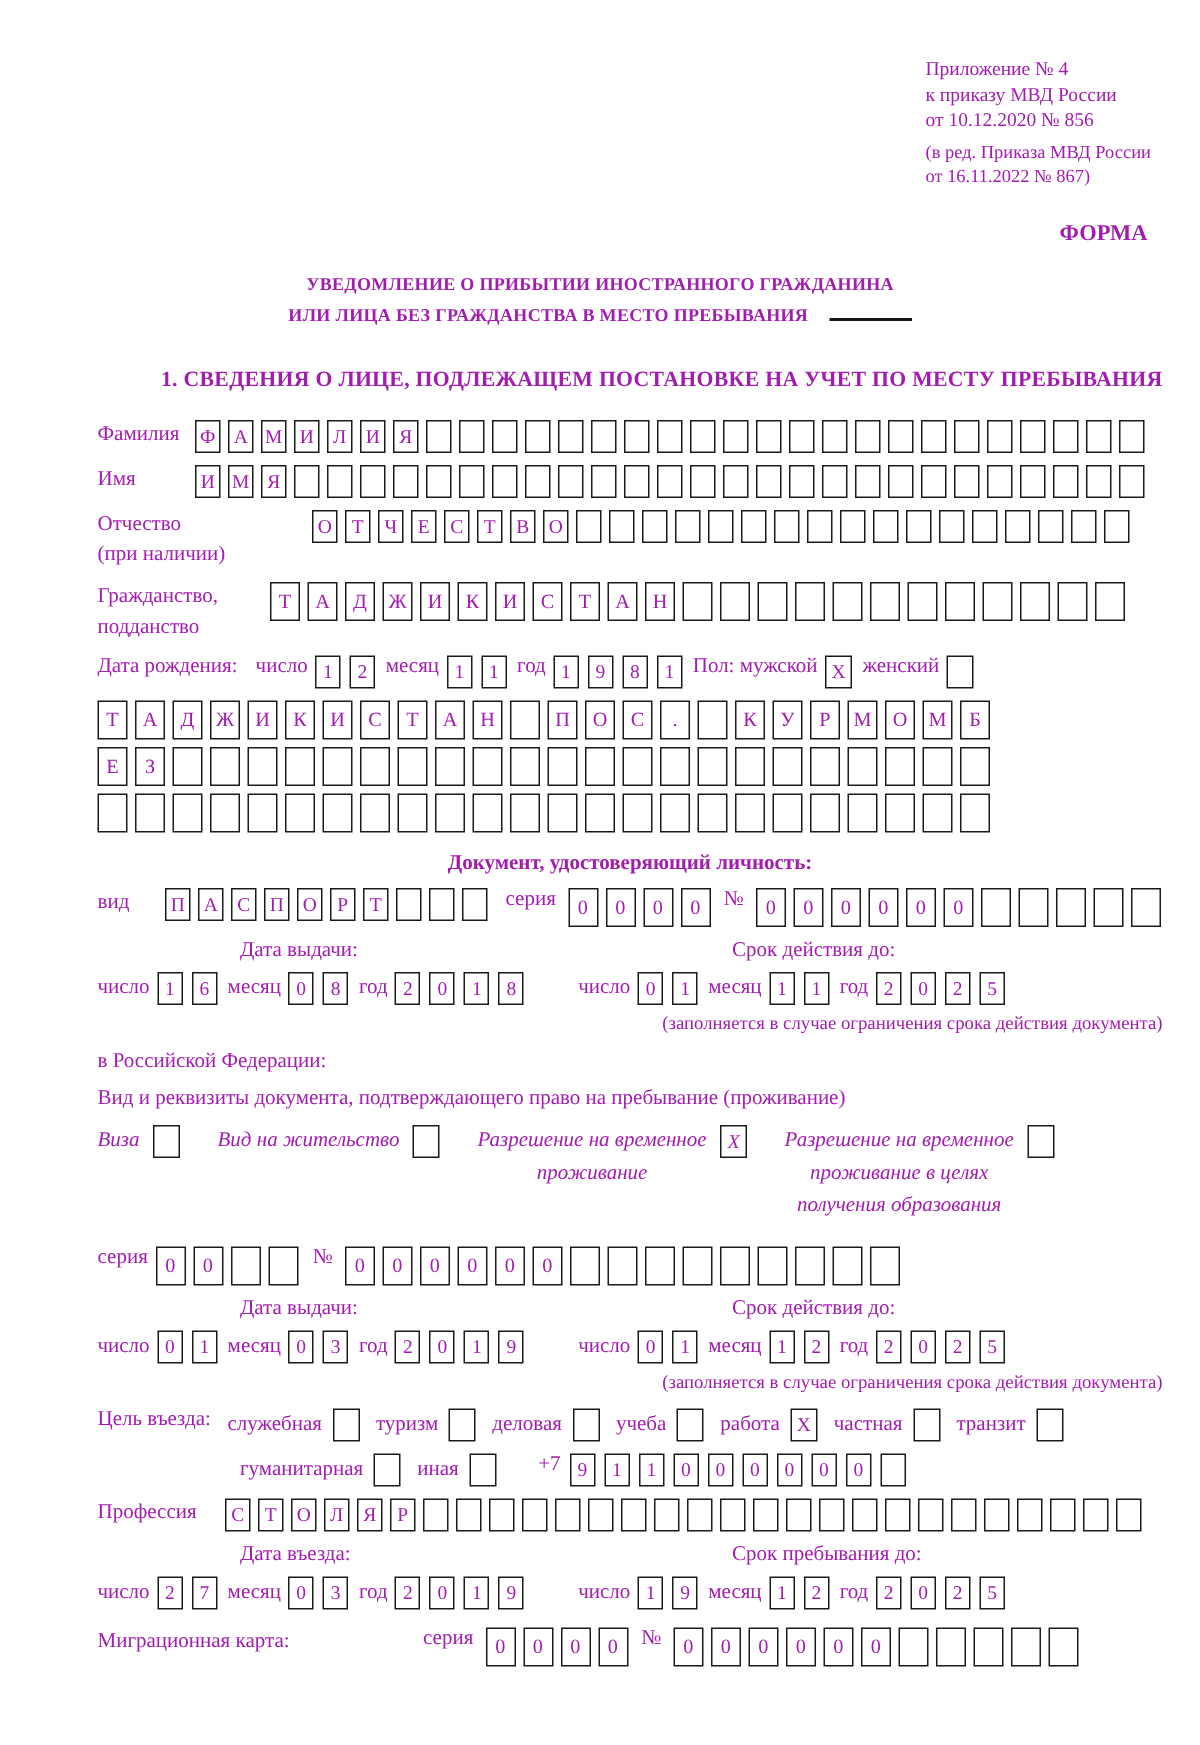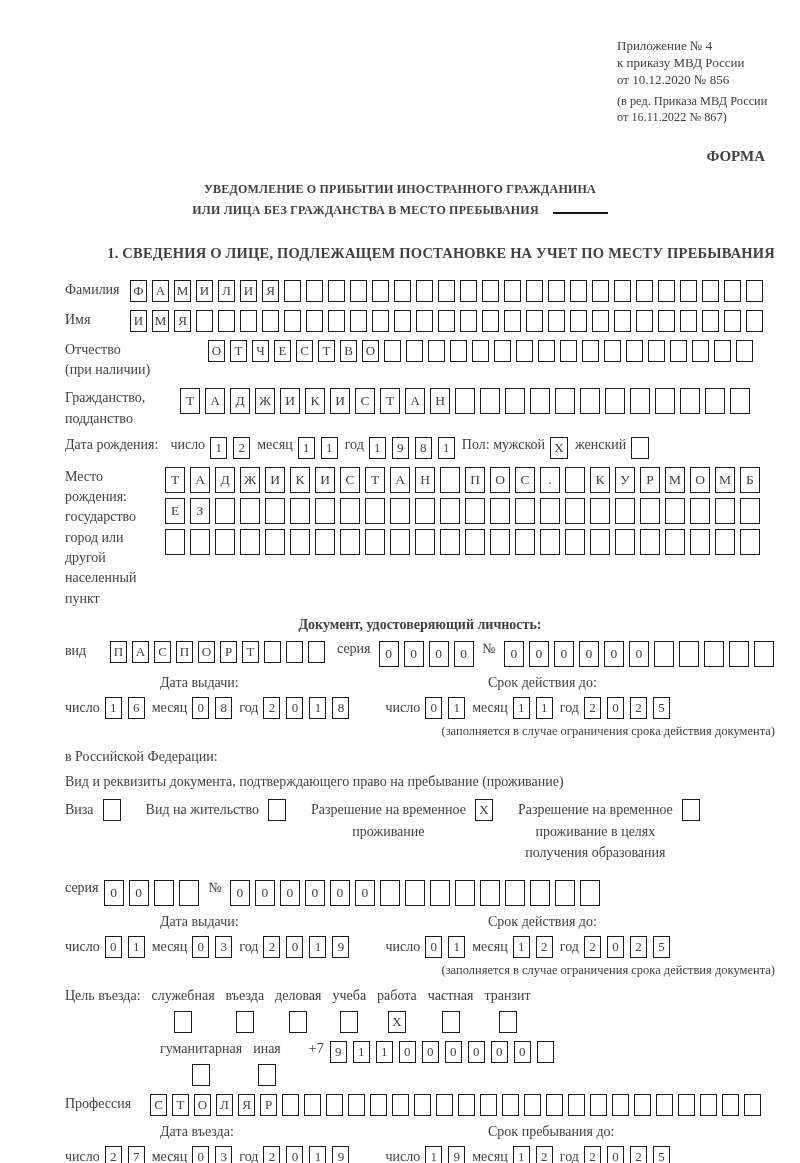--- a/index.html
+++ b/index.html
@@ -1,17 +1,17 @@
 <!DOCTYPE html>
 <html><head>
 <meta charset="utf-8">
 <style>
   html,body{margin:0;padding:0;background:#ffffff;}
   .page{position:relative;width:800px;height:1163px;background:#fff;
-        font-family:"Liberation Serif", serif;color:#404040;overflow:hidden;}
+        font-family:"Liberation Serif", serif;color:#a21caf;overflow:hidden;}
   .top-right{margin-left:617px;padding-top:38px;font-size:13px;line-height:1.3;}
   .top-right .sub{margin-top:5px;font-size:12.3px;line-height:1.3;}
   .forma{text-align:right;margin-right:35px;margin-top:22px;font-weight:bold;font-size:15px;}
   .title{text-align:center;font-weight:bold;font-size:12px;margin-top:14px;line-height:1.75;letter-spacing:.2px;}
   .uline{display:inline-block;width:55px;border-bottom:2px solid #151515;margin-left:14px;vertical-align:baseline;}
   .sec-heading{margin:24px 25px 18px 65px;font-weight:bold;font-size:14.5px;letter-spacing:.2px;text-align:right;}
   .content{margin-left:65px;margin-right:25px;}
   .row{display:flex;align-items:flex-start;margin-bottom:8px;}
   .irow{display:flex;align-items:flex-start;margin-bottom:8px;font-size:14px;}
   .lbl{font-size:14px;line-height:1.45;flex-shrink:0;}
@@ -31,26 +31,26 @@
   .rowscol .cells{margin-bottom:5px;}
   .center-b{font-weight:bold;font-size:14px;text-align:center;margin:4px 0 8px;}
   .dheads{position:relative;height:19px;font-size:14px;margin-top:2px;}
   .dheads .h1{position:absolute;left:95px;}
   .dheads .h2{position:absolute;left:423px;}
   .drow{display:flex;align-items:center;font-size:14px;margin-top:3px;}
   .grp{display:flex;align-items:center;}
   .grp2{margin-left:36px;}
   .note{text-align:right;font-size:12.5px;margin-top:5px;margin-bottom:10px;}
   .intro{font-size:14px;margin-bottom:9px;}
-  .opts{display:flex;align-items:flex-start;margin:8px 0 16px;font-size:14px;}
+  .opts{display:flex;align-items:flex-start;margin:8px 0 16px;font-size:14px;font-style:italic;}
   .opt{display:flex;align-items:flex-start;gap:9px;}
   .opt + .opt{margin-left:25px;}
   .opt .txt{line-height:1.5;}
   .opt .txtc{line-height:1.55;text-align:center;}
-  .copt{display:flex;align-items:center;gap:7px;margin-left:11px;flex-direction:column;}
+  .copt{display:flex;align-items:center;gap:7px;margin-left:11px;}
   .indent95{margin-left:95px;}
   .phone-lbl{margin-left:38px;}
   .phone-pre{margin-left:28px;margin-right:6px;}
 </style>
 </head>
 <body>
 
 <div class="page">
 
   <div class="top-right">
@@ -233,26 +233,20 @@
       <span class="cells cbx">
           <span class="cell">X</span>
         </span>
       <span class="w ml6">женский</span>
       <span class="cells cbx">
           <span class="cell"></span>
         </span>
     </div>
 
     <div class="row">
-      <div class="lbl w100">
-        <div>Место рождения:</div>
-        <div>государство</div>
-        <div>город или другой</div>
-        <div>населенный пункт</div>
-      </div>
       <div class="rowscol">
         <div class="cells md">
             <span class="cell">Т</span>
             <span class="cell">А</span>
             <span class="cell">Д</span>
             <span class="cell">Ж</span>
             <span class="cell">И</span>
             <span class="cell">К</span>
             <span class="cell">И</span>
             <span class="cell">С</span>
@@ -526,21 +520,21 @@
 
     <div class="irow">
       <span class="w">Цель въезда:</span>
       <span class="copt">
           <span>служебная</span>
           <span class="cells cbx">
             <span class="cell"></span>
           </span>
         </span>
       <span class="copt">
-          <span>въезда</span>
+          <span>туризм</span>
           <span class="cells cbx">
             <span class="cell"></span>
           </span>
         </span>
       <span class="copt">
           <span>деловая</span>
           <span class="cells cbx">
             <span class="cell"></span>
           </span>
         </span>

